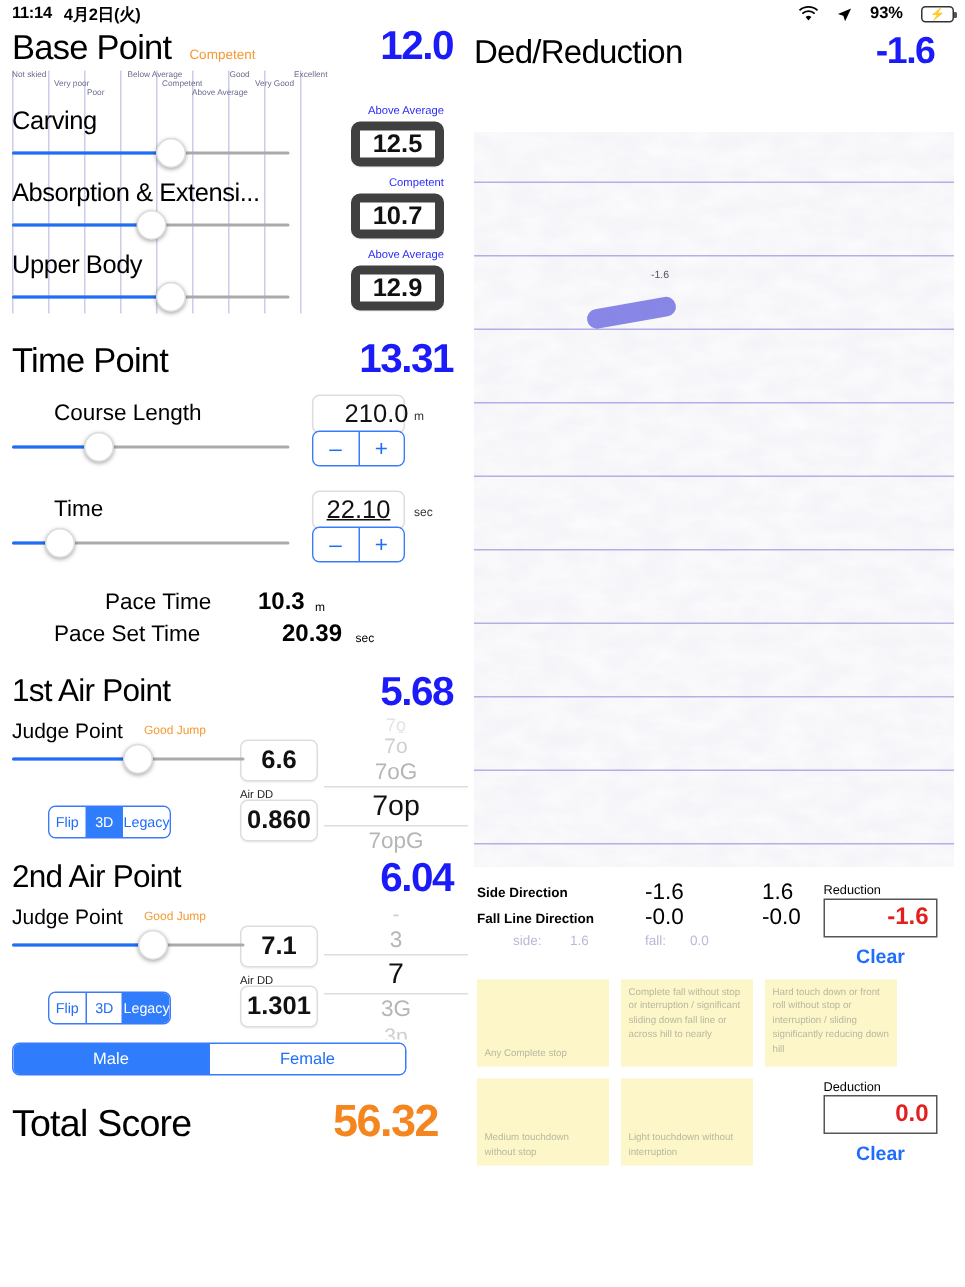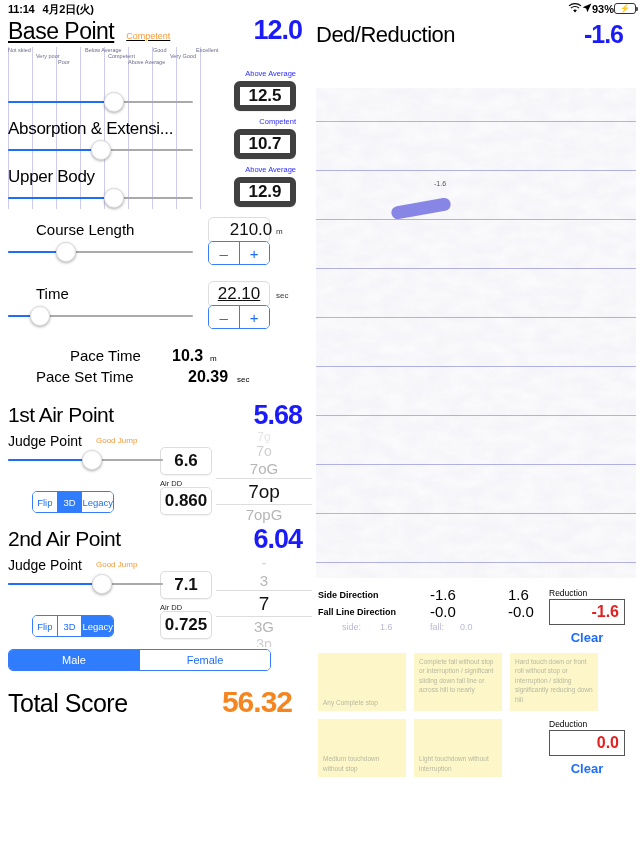--- a/index.html
+++ b/index.html
@@ -11,21 +11,21 @@
   }
   #app { position: relative; width: 636px; height: 858px; }
 
   
   .statusbar {
     position: absolute; top: 0; left: 0; width: 643px; height: 18px;
     display: flex; align-items: center; font-size: 11px; color: #000;
   }
   .sb-time { margin-left: 8px; font-weight: 600; letter-spacing: -0.2px; }
   .sb-date { margin-left: 8px; font-weight: 600; letter-spacing: -0.2px; }
-  .sb-right { margin-left: auto; margin-right: 7px; display: flex; align-items: flex-start; gap: 0; }
+  .sb-right { margin-left: auto; margin-right: 7px; display: flex; align-items: flex-end; gap: 12px; }
   .sb-pct { font-size: 11px; font-weight: 600; }
   .batt {
     width: 22px; height: 11px; border: 1px solid #333; border-radius: 3px;
     position: relative; background: #fff; padding: 1px;
   }
   .batt::after {
     content: ""; position: absolute; right: -3px; top: 3px; width: 2px; height: 4px;
     background: #555; border-radius: 0 1px 1px 0;
   }
   .batt-fill { height: 100%; width: 93%; background: #4cd964; border-radius: 1px; }
@@ -197,21 +197,21 @@
       </svg>
       <span class="sb-pct">93%</span>
       <span class="batt">
         <span class="batt-fill"></span><span class="bolt">⚡</span>
       </span>
     </span>
   </div>
 
   <div class="left">
 
-    <div class="section-head" style="padding-left:8px; height:28px;text-decoration:underline;">
+    <div class="section-head" style="padding-left:8px; height:28px;">
       <span class="sec-title">Base Point</span>
       <span class="sec-qual">Competent</span>
       <span class="sec-val">12.0</span>
     </div>
 
     <div style="position:relative;">
 
       <div class="tickgrid">
         <i style="left:0px"></i>
           <i style="left:24px"></i>
@@ -230,20 +230,21 @@
         <span style="left:58px; top:12px">Poor</span>
         <span style="left:85px; top:0px">Below Average</span>
         <span style="left:108px;top:6px">Competent</span>
         <span style="left:128px;top:12px">Above Average</span>
         <span style="left:153px;top:0px">Good</span>
         <span style="left:170px;top:6px">Very Good</span>
         <span style="left:196px;top:0px">Excellent</span>
       </div>
 
       <div class="srow">
+        <div class="lbl" style="padding-left:8px;">Carving</div>
         <div class="track">
           <div class="fill" style="width:62%"></div>
           <div class="knob" style="left:52%"></div>
         </div>
         <div class="vlab" style="top:-2px;">Above Average</div>
         <div class="vbox" style="top:10px;">12.5</div>
       </div>
 
       <div class="srow">
         <div class="lbl" style="padding-left:8px;">Absorption &amp; Extensi...</div>
@@ -259,20 +260,24 @@
         <div class="lbl" style="padding-left:8px;">Upper Body</div>
         <div class="track">
           <div class="fill" style="width:62%"></div>
           <div class="knob" style="left:52%"></div>
         </div>
         <div class="vlab" style="top:-2px;">Above Average</div>
         <div class="vbox" style="top:10px;">12.9</div>
       </div>
     </div>
 
+    <div class="section-head" style="padding-left:8px; height:32px; margin-top:14px;">
+      <span class="sec-title">Time Point</span>
+      <span class="sec-val" style="bottom:4px;">13.31</span>
+    </div>
 
     <div class="frow" style="height:26px; margin-top:4px;text-align:right;">
       <span class="nm" style="left:36px; top:4px;">Course Length</span>
       <span class="field" style="left:208px; top:0;padding-left:24px;">210.0</span>
       <span class="unit" style="left:276px; top:10px;">m</span>
     </div>
     <div class="srow" style="height:32px;">
       <div class="track" style="top:6px; width:185px;">
         <div class="fill" style="width:30%"></div>
         <div class="knob" style="left:26%"></div>
@@ -345,21 +350,21 @@
     </div>
     <div style="position:relative; height:92px;">
       <span style="position:absolute; left:8px; top:0; font-size:14px;">Judge Point</span>
       <span style="position:absolute; left:96px; top:3px; font-size:8px; color:#f59a34;">Good Jump</span>
       <div class="track" style="top:26px; width:155px;">
         <div class="fill" style="width:62%"></div>
         <div class="knob" style="left:54%"></div>
       </div>
       <span class="field" style="left:160px; top:14px; width:52px; height:28px; font-weight:bold;">7.1</span>
       <span style="position:absolute; left:160px; top:46px; font-size:7.5px; color:#222;">Air DD</span>
-      <span class="field" style="left:160px; top:54px; width:52px; height:28px; font-weight:bold;">0.725</span>
+      <span class="field" style="left:160px; top:54px; width:52px; height:28px; font-weight:bold;">1.301</span>
       <div class="seg" style="left:32px; top:58px;">
         <div>Flip</div>
         <div>3D</div>
         <div class="on">Legacy</div>
       </div>
       <div class="picker" style="left:216px; top:-2px;">
         <div class="pk-3"></div>
         <div class="pk-2">-</div>
         <div class="pk-1">3</div>
         <div class="pk-sel">7</div>

